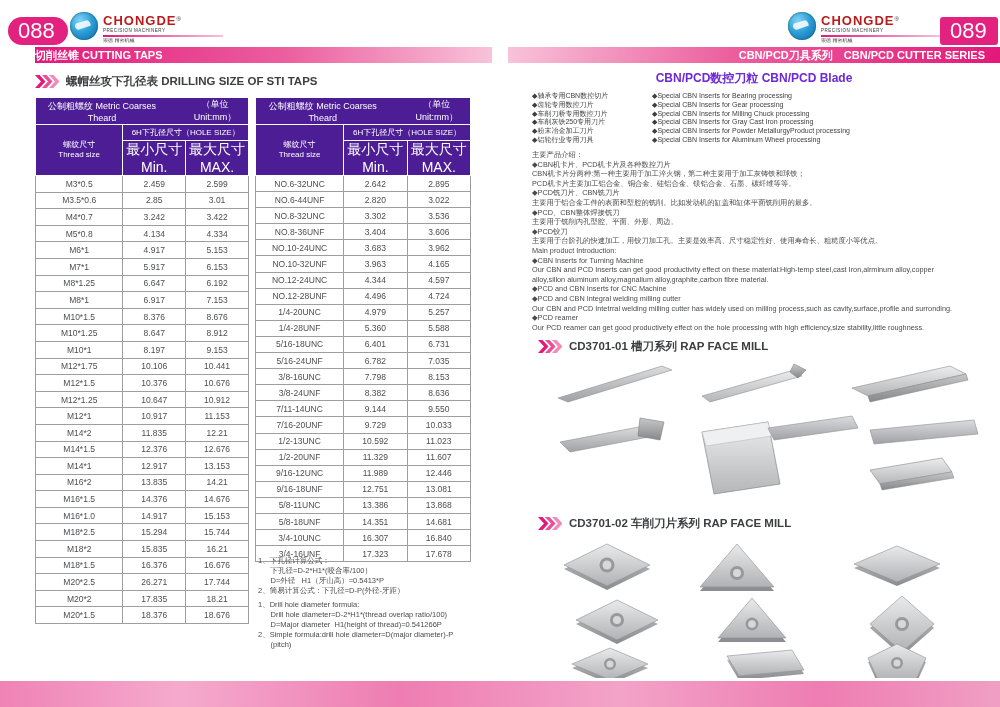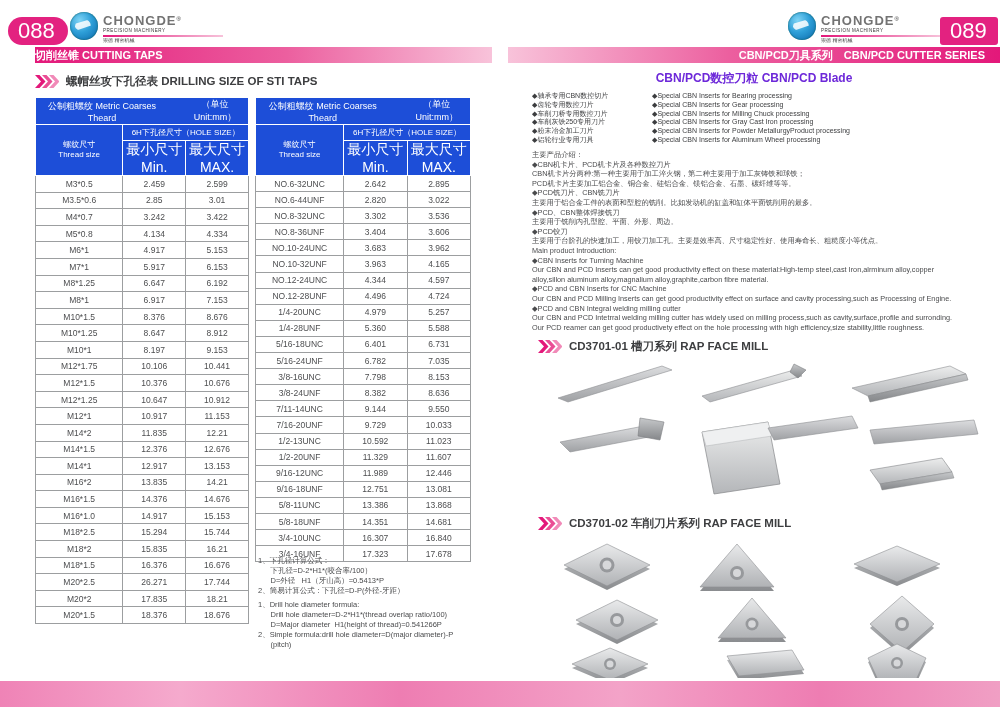--- a/index.html
+++ b/index.html
@@ -14,21 +14,21 @@
 
   
   .logo{display:flex;align-items:flex-start;gap:5px;}
   .logo-globe{width:28px;height:28px;border-radius:50%;
     background:radial-gradient(circle at 35% 30%,#7fd4f5 0%,#2e9fd8 45%,#0a66a8 100%);
     position:relative;box-shadow:inset 0 0 2px #055;}
   .logo-globe::after{content:"";position:absolute;left:5px;top:7px;width:16px;height:12px;
     border-radius:50% 50% 50% 50%/60% 60% 40% 40%;background:#fff;opacity:.85;
     clip-path:polygon(0 40%,100% 0,100% 55%,0 100%);}
   .logo-text{line-height:1;}
-  .logo-name{font-size:13px;font-weight:bold;color:#737373;letter-spacing:1px;}
+  .logo-name{font-size:13px;font-weight:bold;color:#b91c1c;letter-spacing:1px;}
   .logo-sub{font-size:4.5px;color:#333;letter-spacing:.5px;margin-top:1px;}
   .logo-line{height:2px;background:linear-gradient(90deg,#e3187a,#f7c2da);margin-top:1px;}
   .logo-cn{font-size:5px;color:#444;margin-top:1px;}
   .logo-reg{font-size:6px;color:#333;position:relative;top:-4px;}
 
   
   .banner{height:16px;color:#fff;font-weight:bold;font-size:11px;line-height:16px;}
   #banner-left{left:35px;top:47px;width:457px;padding-left:0;
     background:linear-gradient(90deg,#e3187a 0%,#ec5f9f 55%,#f8c3da 100%);}
   #banner-right{left:508px;top:47px;width:477px;text-align:right;padding-right:15px;
@@ -36,21 +36,21 @@
 
   
   .sec-head{display:flex;align-items:center;gap:7px;font-weight:bold;
     font-size:11.5px;color:#3d3e40;}
   .chev{flex:0 0 auto;}
 
   
   .tbl{border-collapse:collapse;table-layout:fixed;width:100%;}
   .tbl th,.tbl td{border:1px solid #9c9ea0;padding:0;text-align:center;
     font-weight:normal;color:#4d4e50;font-size:8.5px;overflow:hidden;}
-  .tbl .hdr{background:#1d4ed8;color:#fff;border:1px solid #ffffff;}
+  .tbl .hdr{background:#4c1d95;color:#fff;border:1px solid #ffffff;}
   .tbl .title-row th{height:22px;font-size:9px;}
   .title-flex{display:flex;justify-content:center;gap:14px;align-items:center;}
   .tbl .sub1 th{height:15px;font-size:8px;}
   .tbl .sub2 th{height:17px;font-size:14px;margin-left:16px;}
   .thread-head{line-height:1.25;}
   #table-metric td{height:15.6px;}
   #table-unified td{height:15.1px;}
   .tbl-wrap{background:#fff;}
 
   
@@ -471,23 +471,23 @@
     <div class="intro-line">主要用于铝合金工件的表面和型腔的铣削。比如发动机的缸盖和缸体平面铣削用的最多。</div>
     <div class="intro-line">◆PCD、CBN整体焊接铣刀</div>
     <div class="intro-line">主要用于铣削内孔型腔、平面、外形、周边。</div>
     <div class="intro-line">◆PCD铰刀</div>
     <div class="intro-line">主要用于台阶孔的快速加工，用铰刀加工孔。主要是效率高、尺寸稳定性好、使用寿命长、粗糙度小等优点。</div>
     <div class="intro-line">Main product Introduction:</div>
     <div class="intro-line">◆CBN Inserts for Turning Machine</div>
     <div class="intro-line">Our CBN and PCD Inserts can get good productivity effect on these material:High-temp steel,cast Iron,alrminum alloy,copper</div>
     <div class="intro-line">alloy,sillon aluminum alloy,magnalium alloy,graphite,carbon fibre material.</div>
     <div class="intro-line">◆PCD and CBN Inserts for CNC Machine</div>
-    <div class="intro-line">Our CBN and PCD Milling Inserts can get good productivity effect on surface and cavity processing,such as Processing of Engine.</div>
     <div class="intro-line">◆PCD and CBN Integral welding milling cutter</div>
     <div class="intro-line">Our CBN and PCD Intetrral welding milling cutter has widely used on milling process,such as cavity,surface,profile and surronding.</div>
+    <div class="intro-line">◆PCD reamer</div>
     <div class="intro-line">Our PCD reamer can get good productivety effect on the hole processing with high efficiency,size stability,little roughness.</div>
   </div>
 
 <div class="abs sec-head" style="left:538px;top:339px;">
   <svg class="chev" width="24" height="13" viewBox="0 0 24 13">
     <path d="M0 0 l6 6.5 -6 6.5 4.5 0 6 -6.5 -6 -6.5 z" fill="#e3187a"></path>
     <path d="M7 0 l6 6.5 -6 6.5 4.5 0 6 -6.5 -6 -6.5 z" fill="#ea4e95"></path>
     <path d="M14 0 l6 6.5 -6 6.5 4.5 0 6 -6.5 -6 -6.5 z" fill="#f18ab8"></path>
   </svg>
   <span>CD3701-01  槽刀系列  RAP FACE MILL</span>

